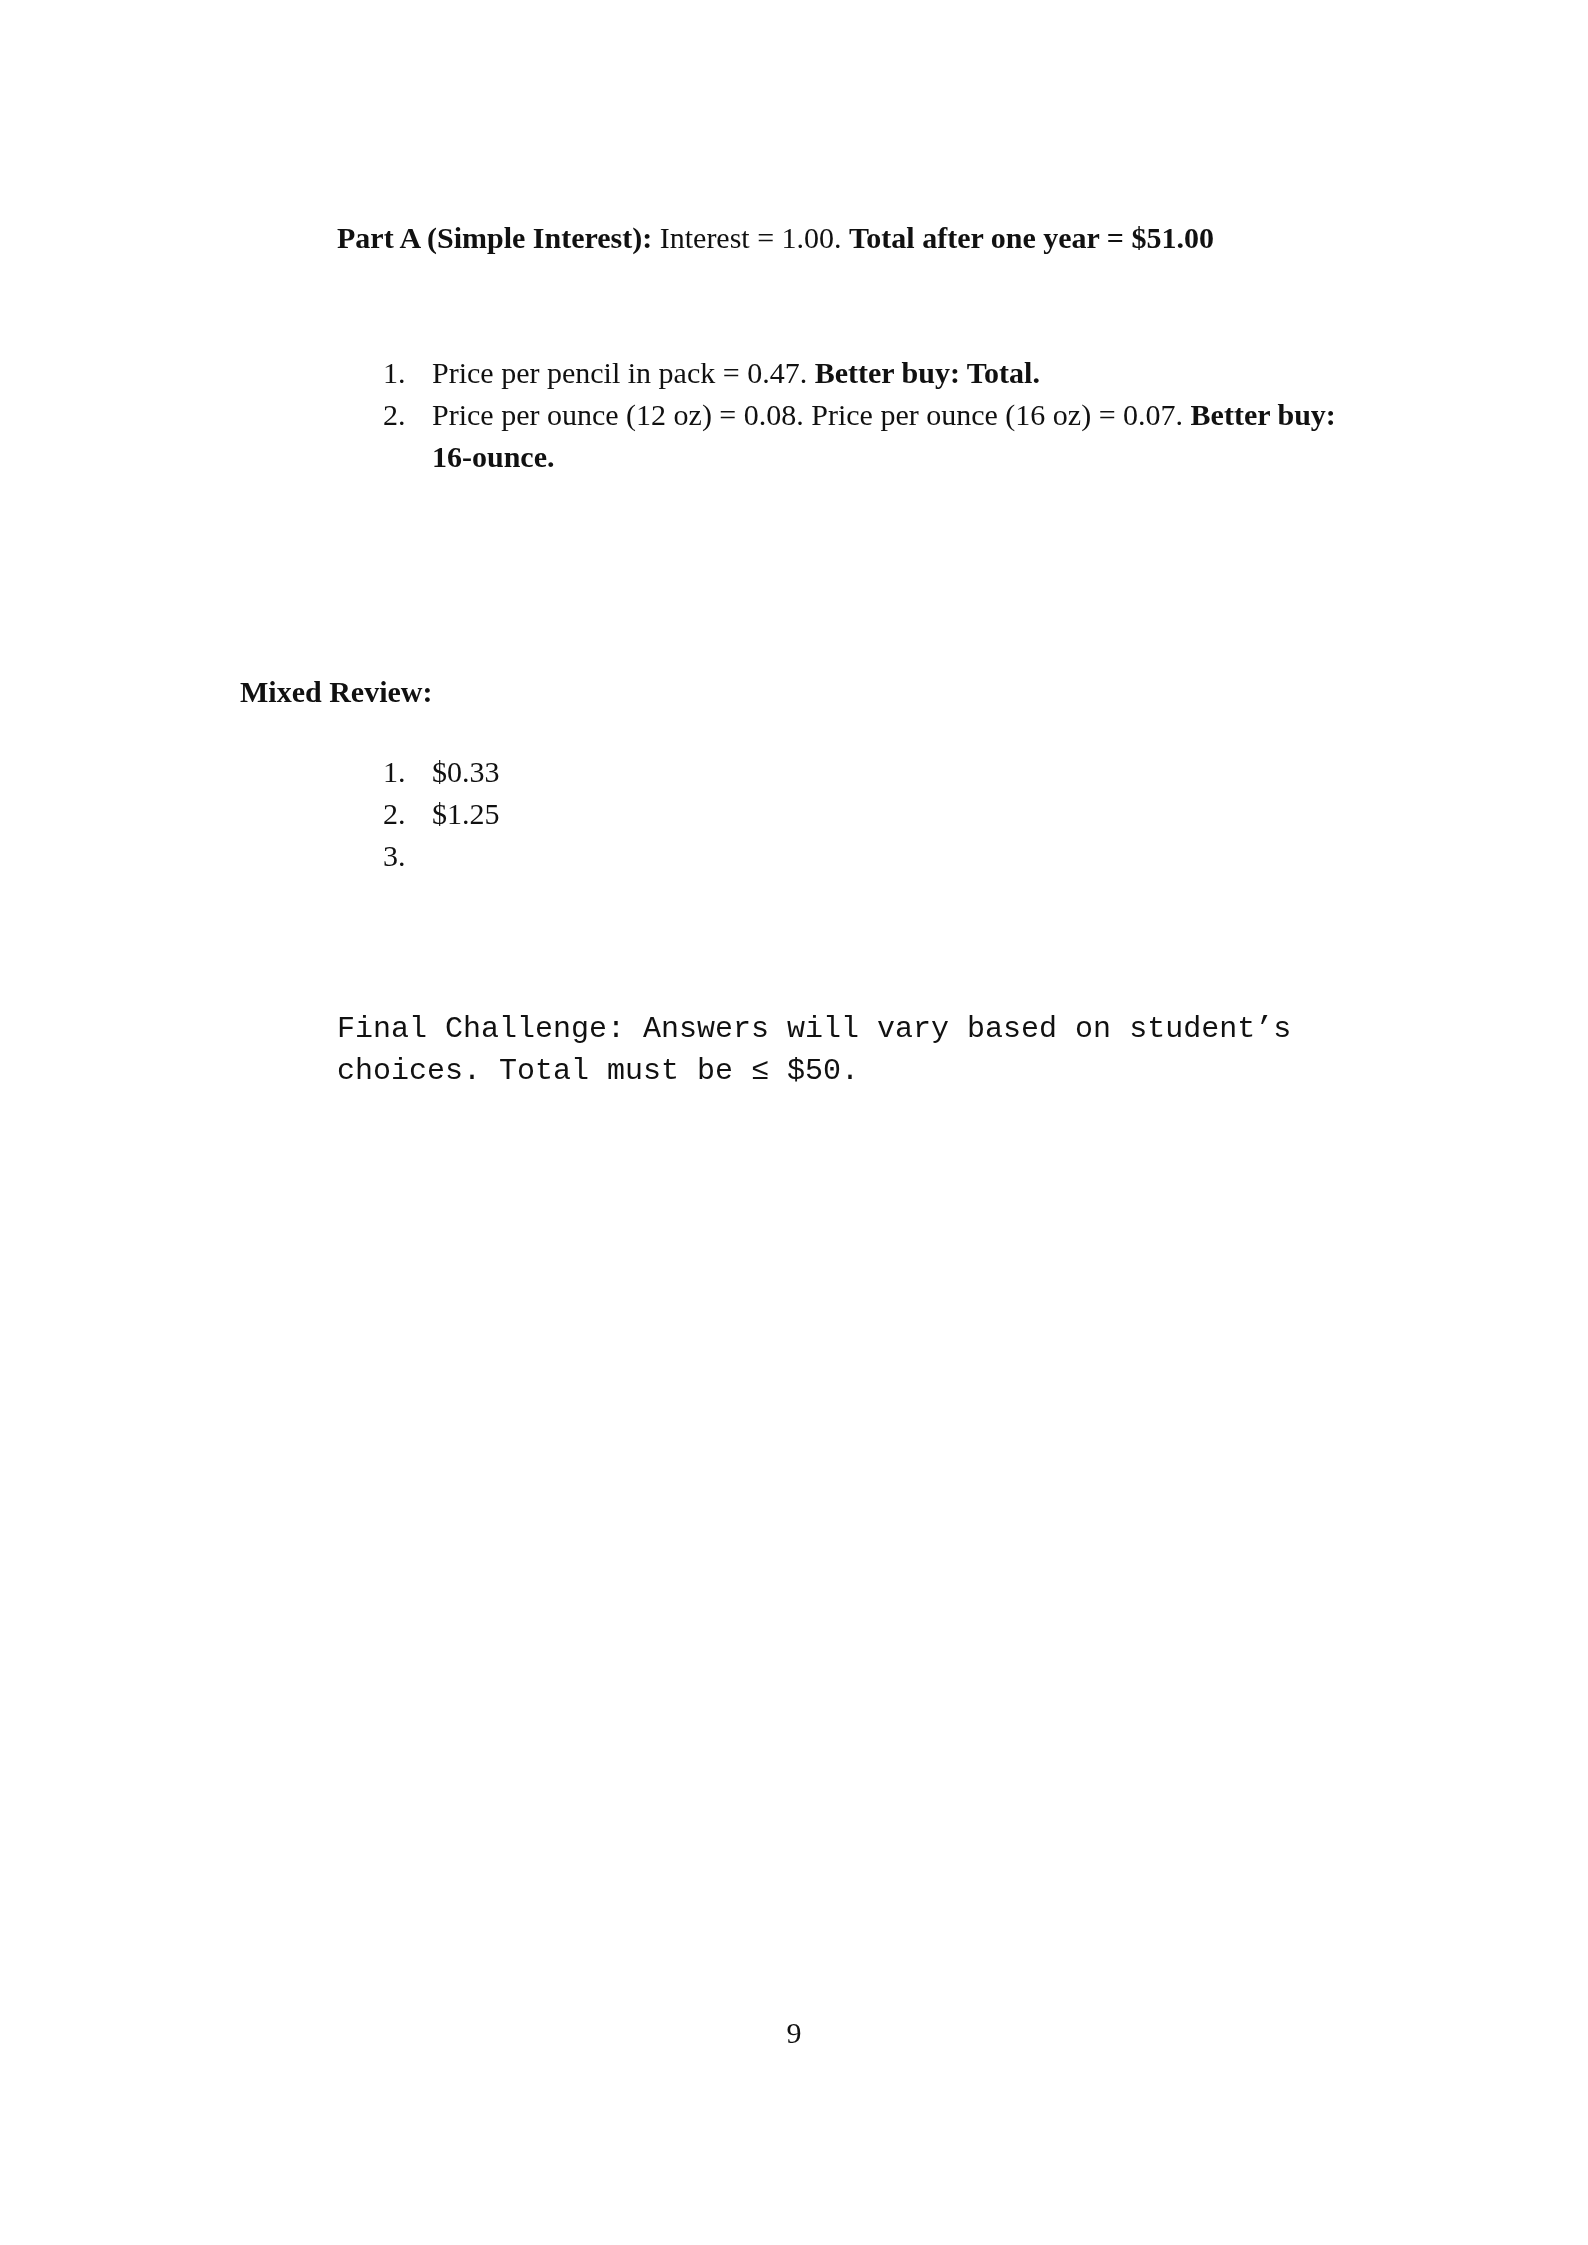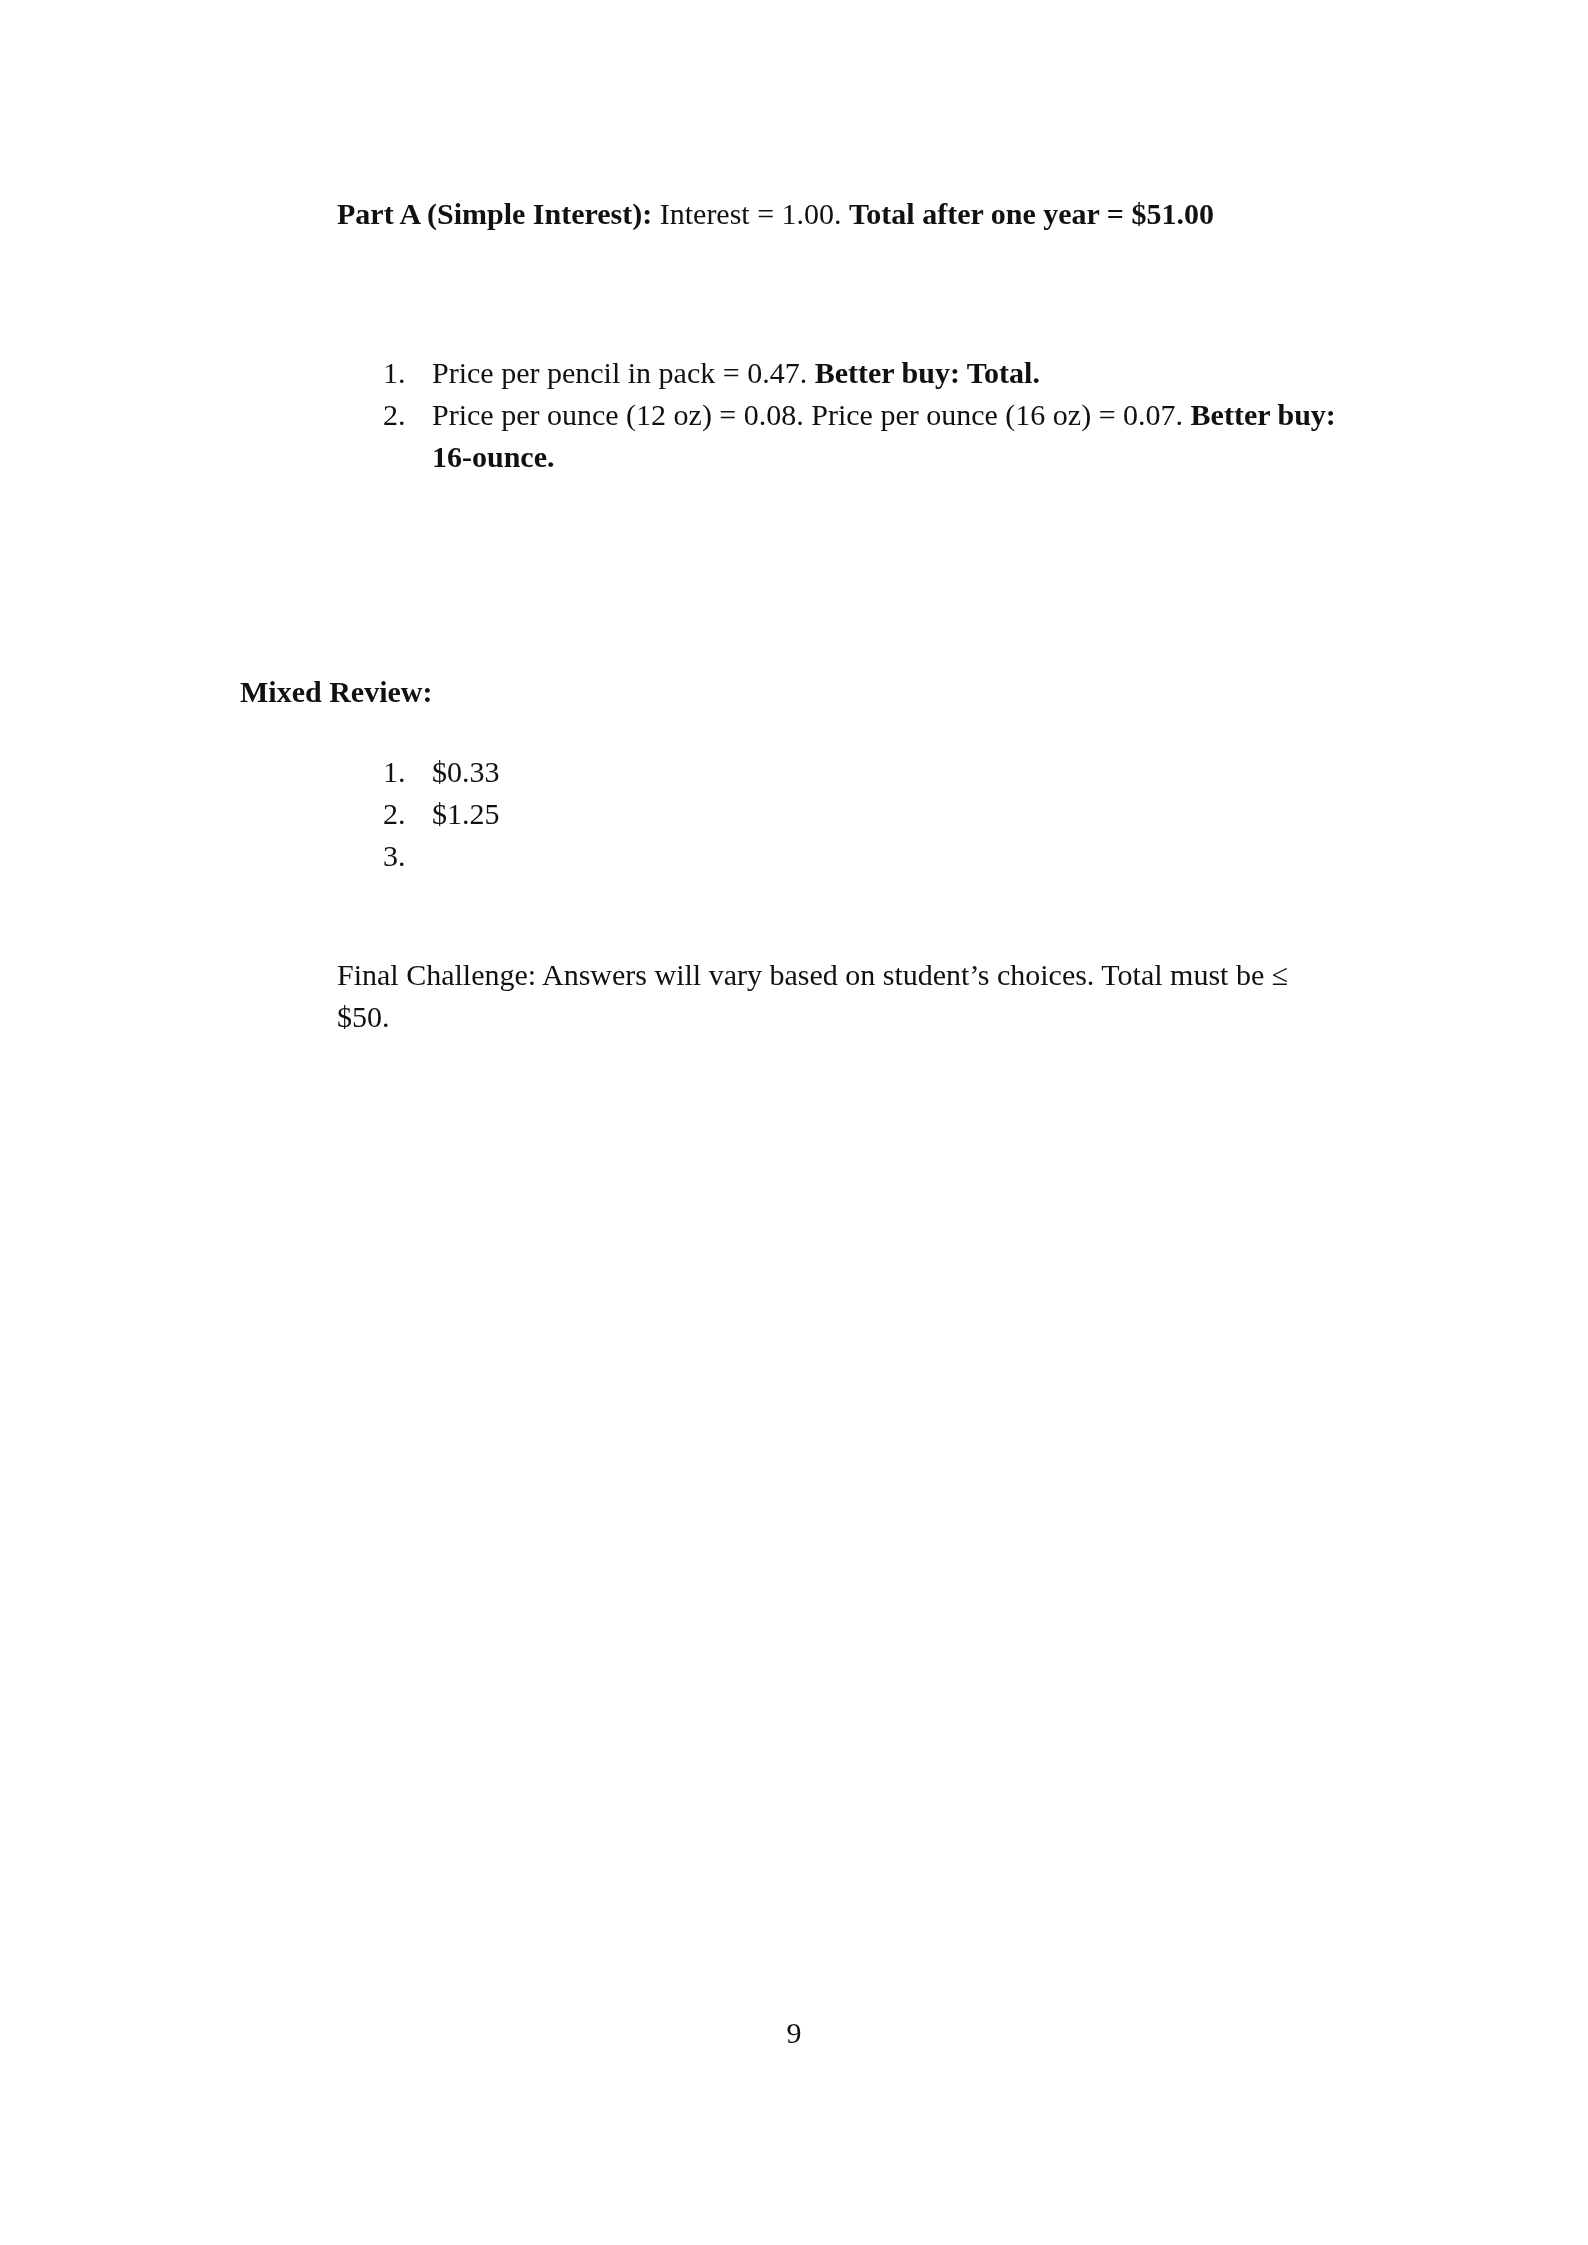--- a/index.html
+++ b/index.html
@@ -26,20 +26,21 @@
     .block {
       position: absolute;
       white-space: nowrap;
     }
     .b { font-weight: bold; }
     .para {
       position: absolute;
       left: 337px;
       width: 1010px;
       white-space: normal;
+      margin-top: 24px;
     }
     .list {
       position: absolute;
       left: 383px;
       width: 965px;
       margin: 0;
       padding: 0;
       list-style: none;
     }
     .list li {
@@ -94,19 +95,19 @@
     </li>
     <li>
       <span class="num">2.</span>
       <span>$1.25</span>
     </li>
     <li>
       <span class="num">3.</span>
     </li>
   </ul>
 
-  <div class="para" style="top:954px;">
+  <div class="para" style="top:984px;font-family:Liberation Mono, monospace;">
     <span>Final Challenge: Answers will vary based on student’s choices. Total must be ≤ $50.</span>
   </div>
 
   <div class="page-number">9</div>
 
 </div>
 
 </body></html>

